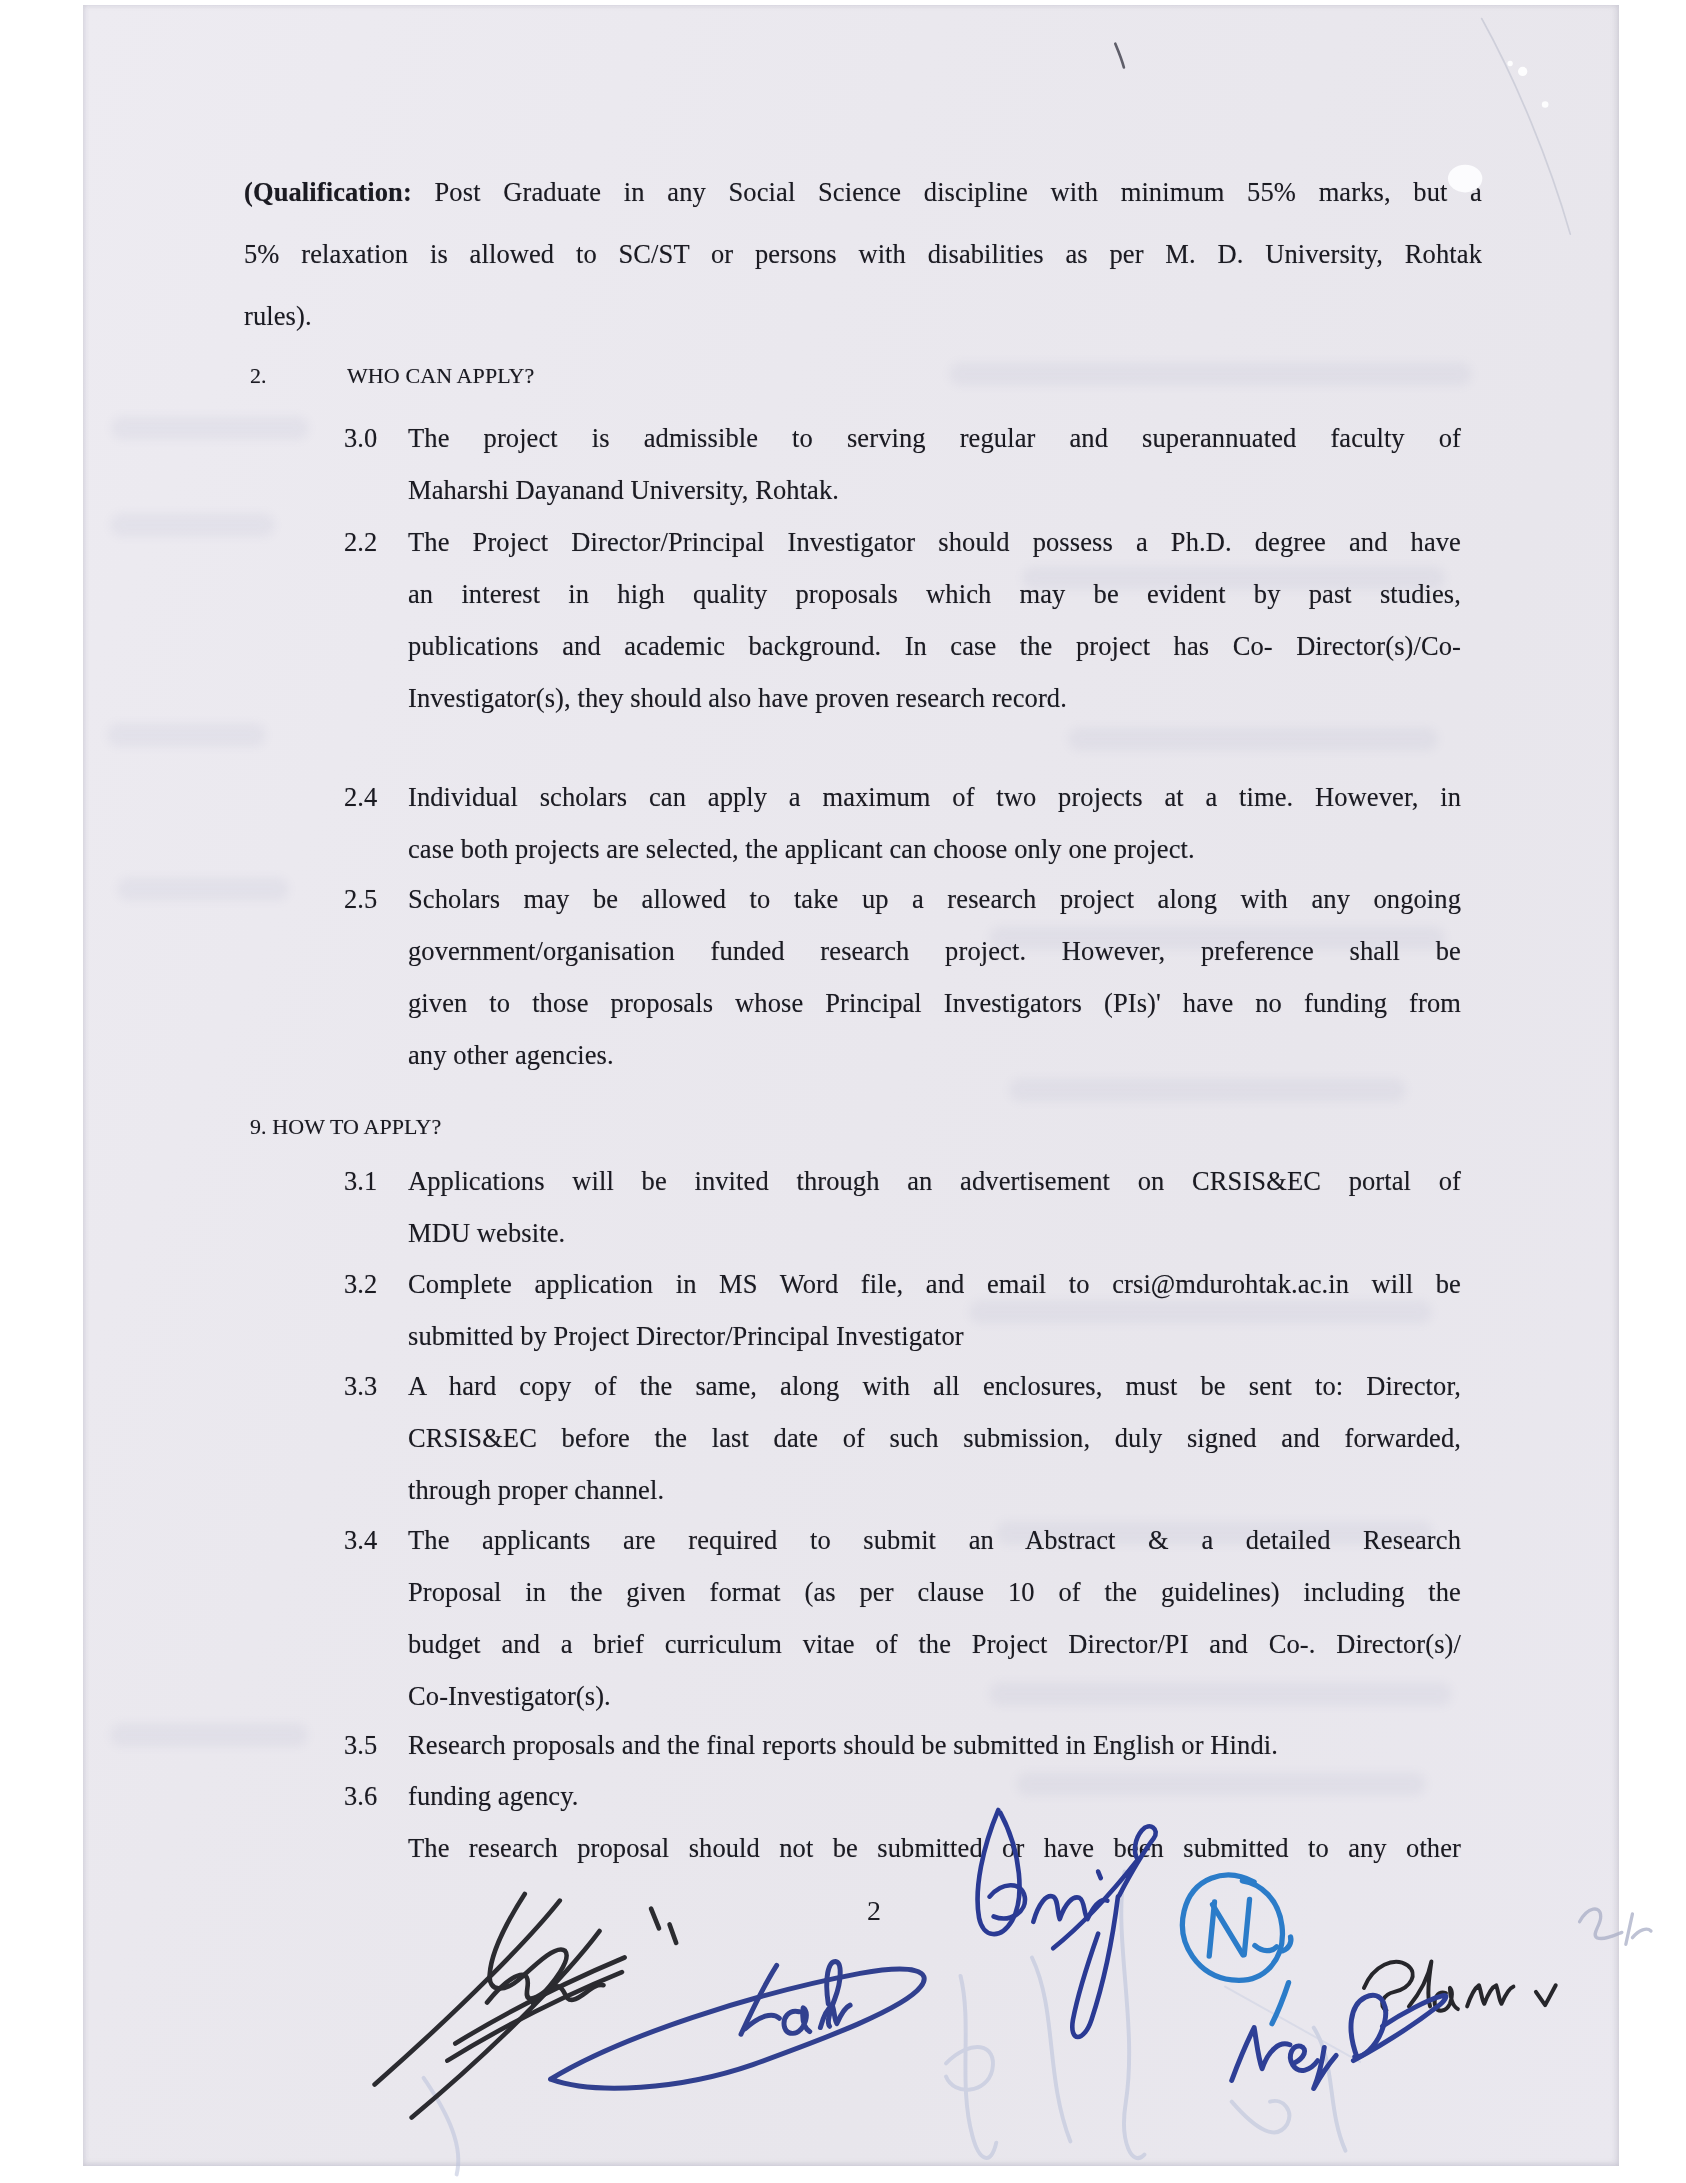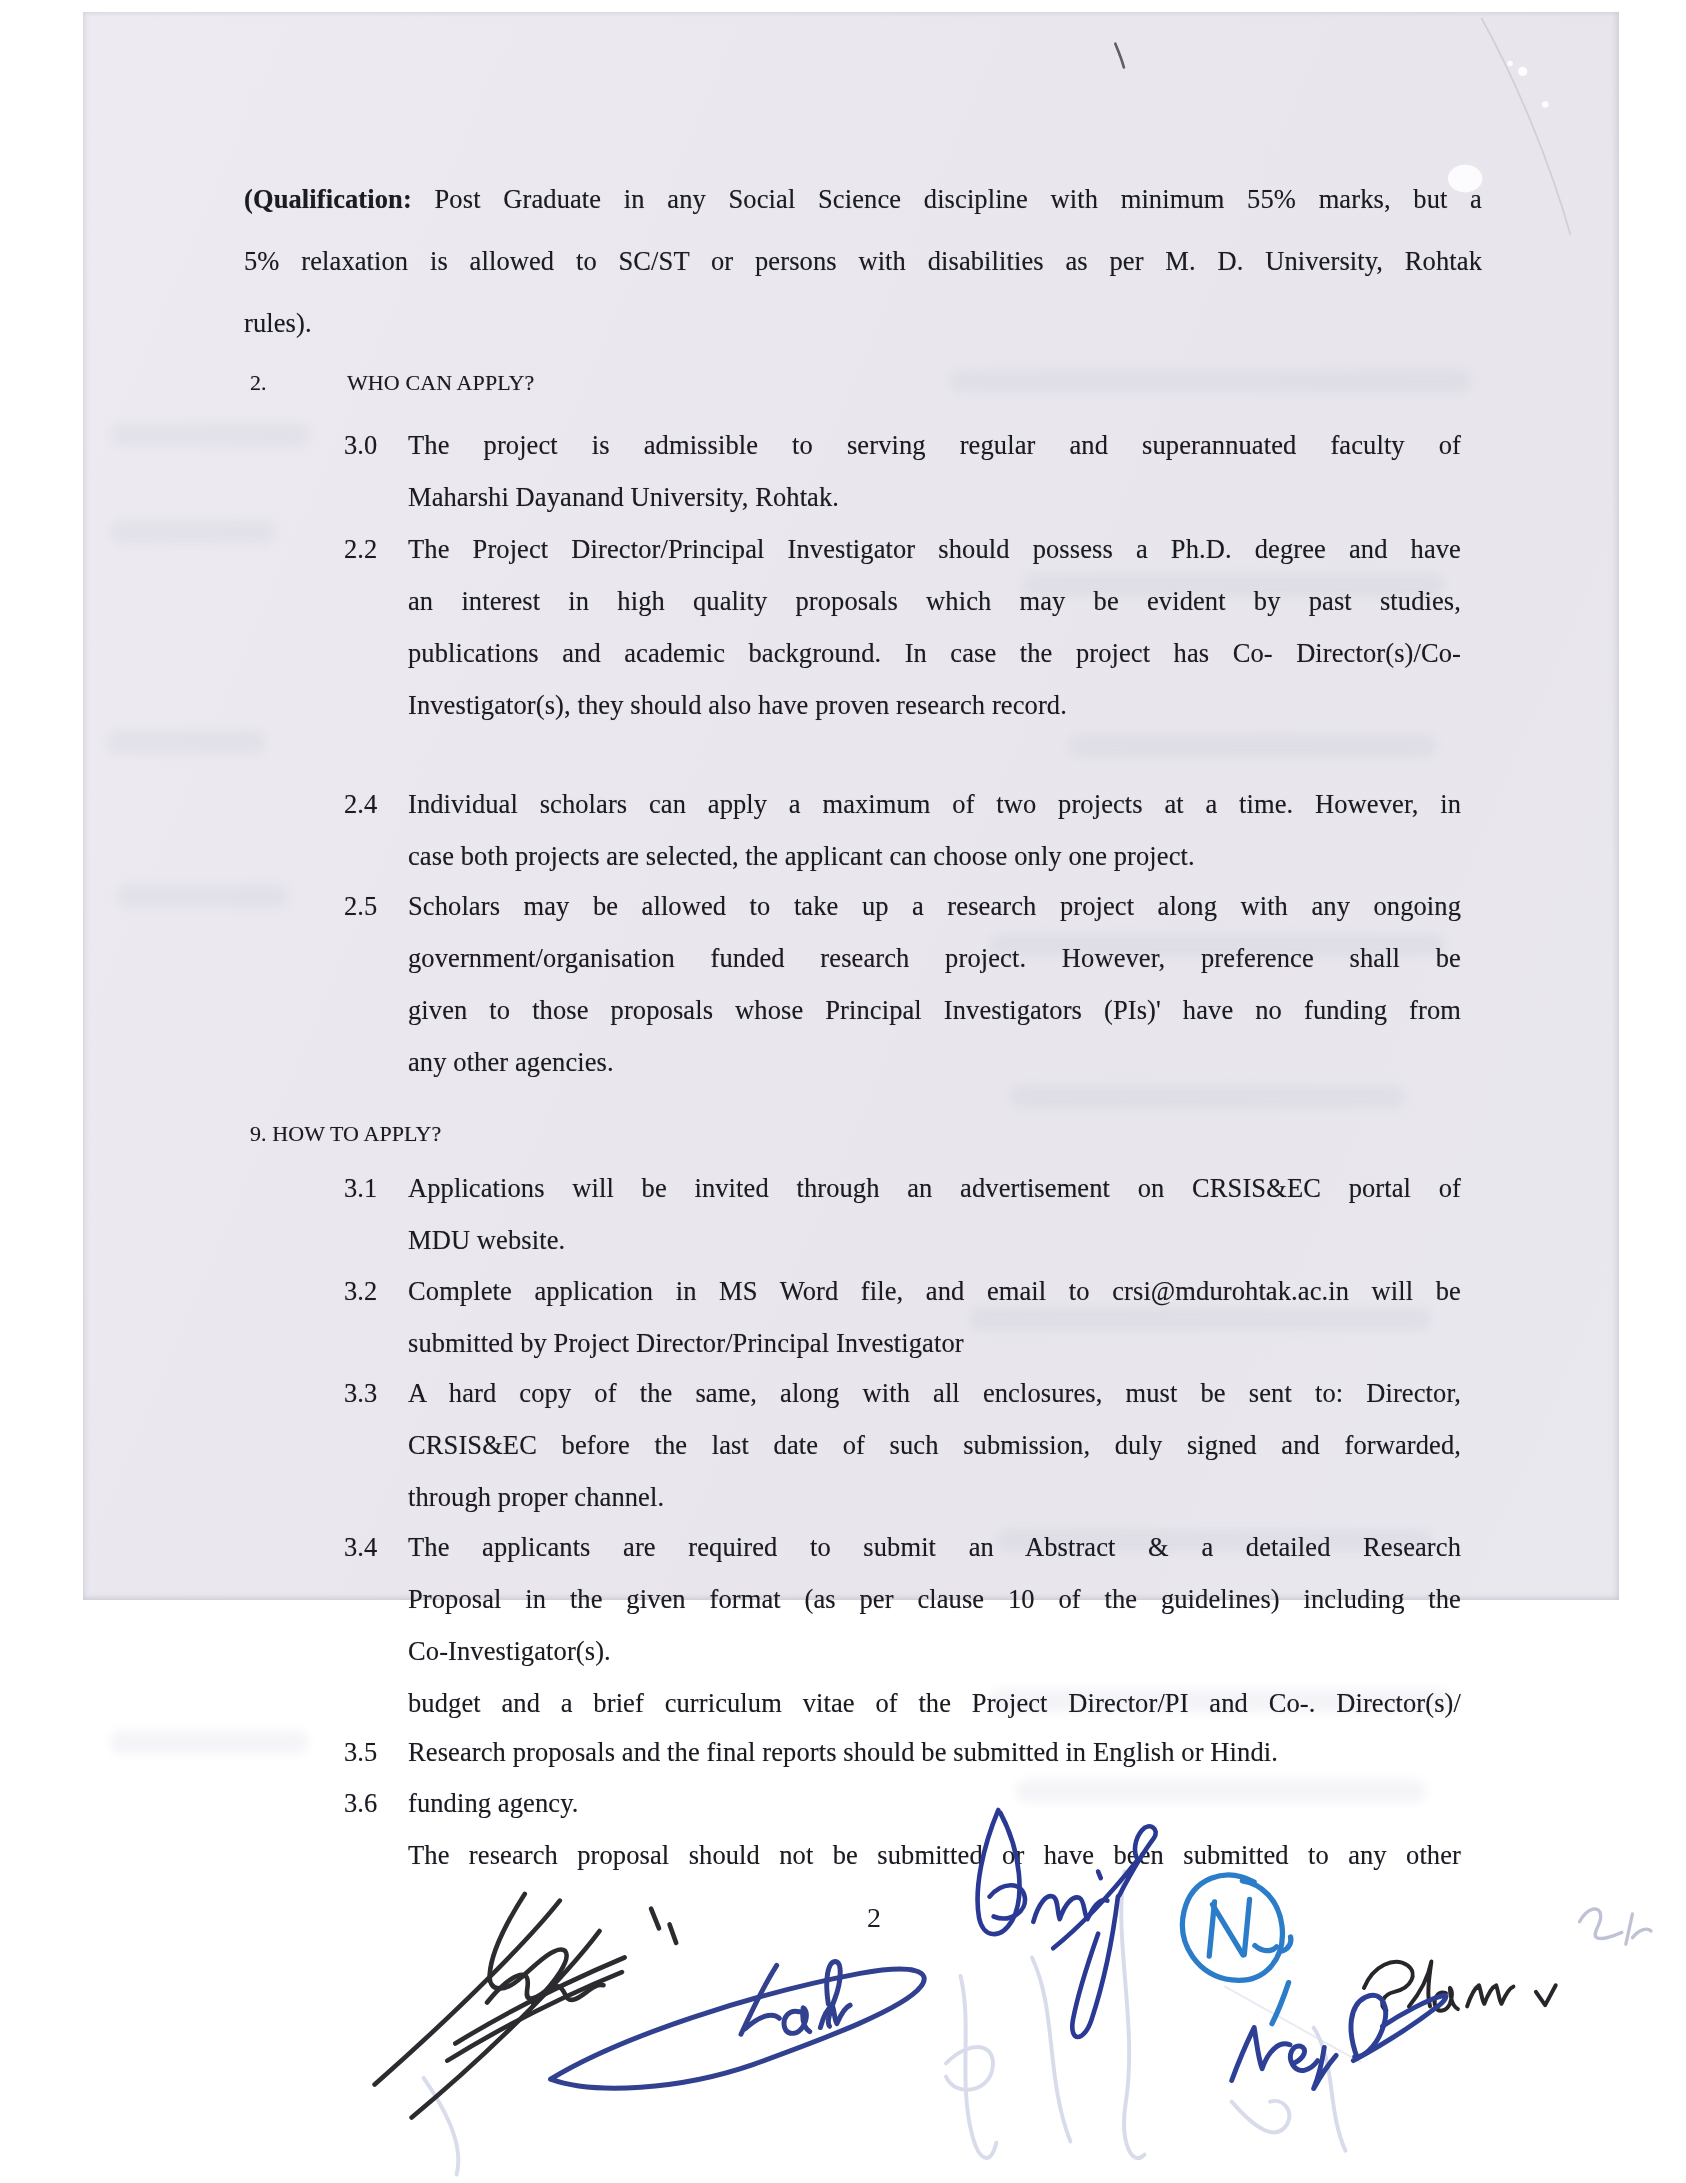--- a/index.html
+++ b/index.html
@@ -1,18 +1,18 @@
 <!DOCTYPE html>
 <html style="font-size:10.6px"><head>
 <meta charset="utf-8">
 <style>
   html,body{margin:0;padding:0;background:#ffffff;}
   .canvas{position:relative;width:1687px;height:2183px;background:#ffffff;overflow:hidden;
           font-family:"Liberation Serif", serif;}
-  .paper{position:absolute;left:83px;top:12px;width:1536px;height:1588px;
+  .paper{position:absolute;left:83px;top:5px;width:1536px;height:2161px;
          background:linear-gradient(113deg,#edebf1 0%,#eae8ee 35%,#e8e6ec 68%,#eae8ef 100%);
          box-shadow:inset -2.6px 0 6.6px rgba(110,110,135,.14), inset 0 -2.6px 6.6px rgba(110,110,135,.10),
                     inset 2px 0 5.3px rgba(110,110,135,.08);}
   .txt{position:absolute;font-size:26.5px;color:#1b1b22;letter-spacing:0.1px;
        text-shadow:0 0 0.7px rgba(25,25,35,.42);}
   .line{height:52px;line-height:52px;white-space:nowrap;}
   .line.j{white-space:normal;text-align:justify;text-align-last:justify;}
   .qline{height:62px;line-height:62px;white-space:nowrap;}
   .qline.j{white-space:normal;text-align:justify;text-align-last:justify;}
   .b{font-weight:bold;}
@@ -112,22 +112,22 @@
         <div class="line j">A hard copy of the same, along with all enclosures, must be sent to: Director,</div>
         <div class="line j">CRSIS&amp;EC before the last date of such submission, duly signed and forwarded,</div>
         <div class="line">through proper channel.</div>
       </div>
     </div>
     <div class="txt item" style="left:261px;top:1509px;">
       <span class="inum">3.4</span>
       <div class="ilines">
         <div class="line j">The applicants are required to submit an Abstract &amp; a detailed Research</div>
         <div class="line j">Proposal in the given format (as per clause 10 of the guidelines) including the</div>
+        <div class="line j">budget and a brief curriculum vitae of the Project Director/PI and Co-. Director(s)/</div>
         <div class="line">Co-Investigator(s).</div>
-        <div class="line j">budget and a brief curriculum vitae of the Project Director/PI and Co-. Director(s)/</div>
       </div>
     </div>
     <div class="txt item" style="left:261px;top:1714px;">
       <span class="inum">3.5</span>
       <div class="ilines">
         <div class="line">Research proposals and the final reports should be submitted in English or Hindi.</div>
       </div>
     </div>
     <div class="txt item" style="left:261px;top:1765px;">
       <span class="inum">3.6</span>

